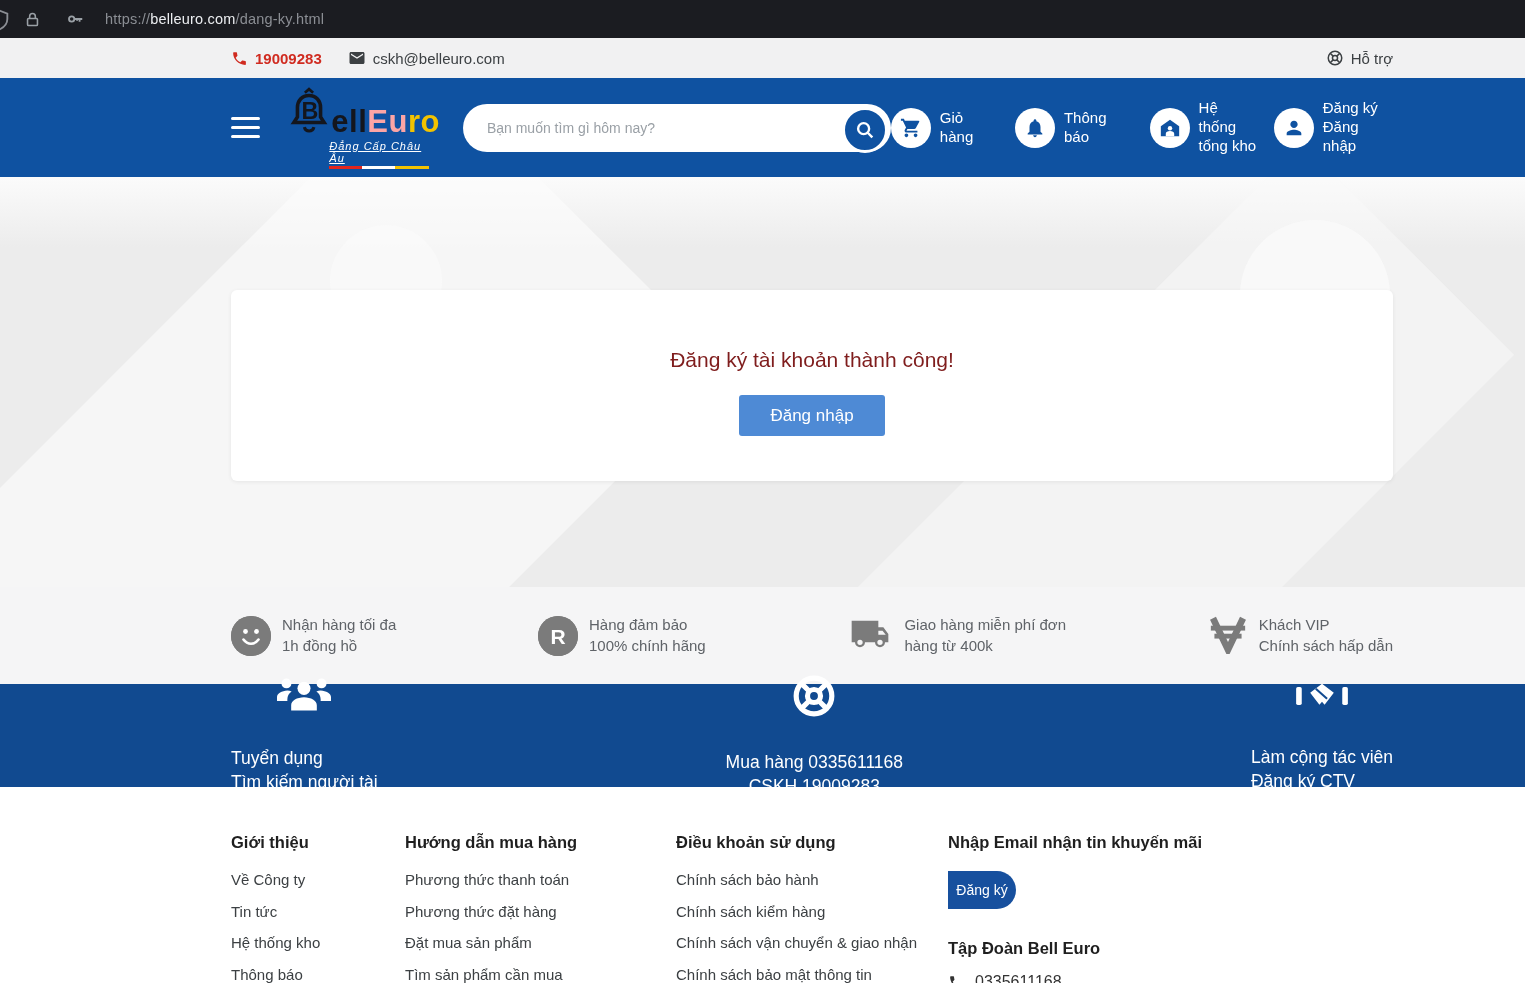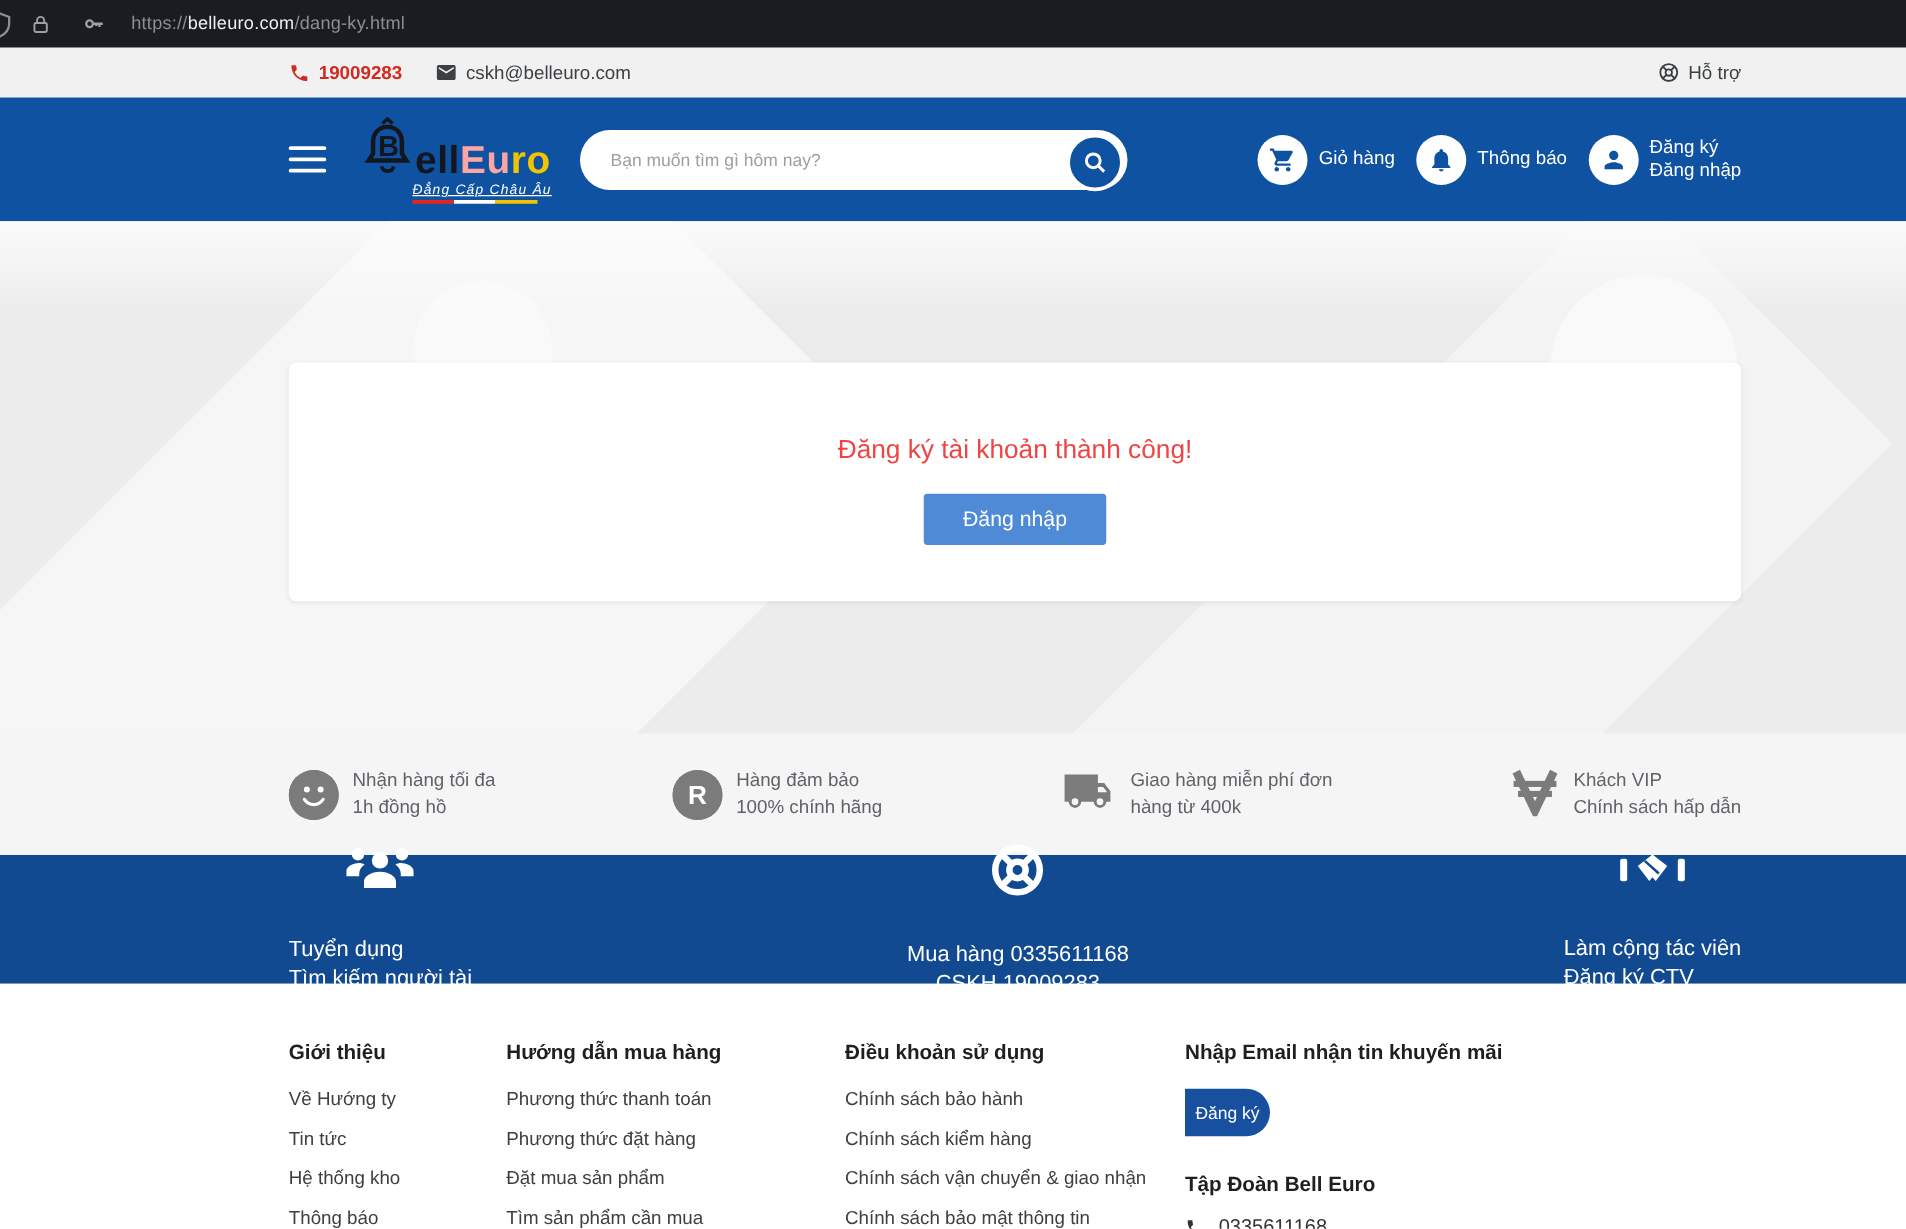--- a/index.html
+++ b/index.html
@@ -45,21 +45,21 @@
   .hnav-label { color:#fff; font-size:15px; line-height:1.25; }
 
   
   .main { height:410px; background:linear-gradient(180deg,#fbfbfb 0,#ececec 70px); position:relative; overflow:hidden; }
   .deco { position:absolute; background:rgba(255,255,255,.5); }
   .deco-stripe1 { left:-260px; top:170px; width:980px; height:430px; transform:rotate(-45deg); background:rgba(252,252,252,.65); }
   .deco-stripe2 { left:640px; top:240px; width:900px; height:300px; transform:rotate(-45deg); background:rgba(250,250,250,.5); }
   .deco-circle1 { left:330px; top:48px; width:112px; height:112px; border-radius:50%; background:rgba(250,250,250,.8); }
   .deco-circle2 { left:1240px; top:43px; width:150px; height:150px; border-radius:50%; background:rgba(250,250,250,.9); }
   .card { position:absolute; left:231px; top:113px; width:1162px; height:191px; background:#fff; border-radius:6px; box-shadow:0 1px 4px rgba(0,0,0,.07); text-align:center; }
-  .card-title { padding-top:58px; font-size:21px; color:#ef4444; }
+  .card-title { padding-top:58px; font-size:21px; color:#7f1d1d; }
   .login-btn { margin-top:23px; width:146px; height:41px; border:none; border-radius:3px; background:#4e8ad5; color:#fff; font-size:17px; font-family:inherit; cursor:pointer; }
 
   
   .features { height:97px; background:#f5f5f6; }
   .features .ctr { height:100%; display:flex; align-items:center; justify-content:space-between; }
   .feat { display:flex; align-items:center; gap:11px; }
   .feat-txt { font-size:15px; color:#5f6368; line-height:1.38; }
   .gcirc { width:40px; height:40px; border-radius:50%; background:#7b7b7b; display:flex; align-items:center; justify-content:center; flex:0 0 auto; }
 
   
@@ -175,20 +175,33 @@
       <div class="hnav-item">
         <span class="hnav-circle">
             <svg width="22" height="22" viewBox="0 0 24 24" fill="#0f52a1">
               <path d="M12 22c1.1 0 2-.9 2-2h-4c0 1.1.9 2 2 2zm6-6v-5c0-3.07-1.63-5.64-4.5-6.32V4c0-.83-.67-1.5-1.5-1.5s-1.5.67-1.5 1.5v.68C7.64 5.36 6 7.92 6 11v5l-2 2v1h16v-1l-2-2z"></path>
             </svg>
           </span>
         <span class="hnav-label"><span>Thông báo</span><span></span></span>
       </div>
       <div class="hnav-item">
         <span class="hnav-circle">
+            <svg width="22" height="22" viewBox="0 0 24 24">
+              <path d="M12 3L2 10v11h20V10L12 3z" fill="#0f52a1"></path>
+              <circle cx="12" cy="12.2" r="2.4" fill="#fff"></circle>
+              <path d="M12 15.4c-2.6 0-4.6 1.2-4.6 2.8V21h9.2v-2.8c0-1.6-2-2.8-4.6-2.8z" fill="#fff"></path>
+            </svg>
+          </span>
+        <span class="hnav-label">
+            <div>Hệ thống</div>
+            <div>tổng kho</div>
+          </span>
+      </div>
+      <div class="hnav-item">
+        <span class="hnav-circle">
             <svg width="22" height="22" viewBox="0 0 24 24" fill="#0f52a1">
               <path d="M12 12c2.21 0 4-1.79 4-4s-1.79-4-4-4-4 1.79-4 4 1.79 4 4 4zm0 2c-2.67 0-8 1.34-8 4v2h16v-2c0-2.66-5.33-4-8-4z"></path>
             </svg>
           </span>
         <span class="hnav-label">
             <div>Đăng ký</div>
             <div>Đăng nhập</div>
           </span>
       </div>
     </div>
@@ -296,21 +309,21 @@
           <div>Đăng ký CTV</div>
         </span>
     </div>
   </div>
 </div>
 
 <div class="footer">
   <div class="ctr">
     <div class="fcol1">
       <div class="fhead">Giới thiệu</div>
-      <div class="flink">Về Hướng ty</div>
+      <div class="flink">Về Công ty</div>
       <div class="flink">Tin tức</div>
       <div class="flink">Hệ thống kho</div>
       <div class="flink">Thông báo</div>
     </div>
     <div class="fcol2">
       <div class="fhead">Hướng dẫn mua hàng</div>
       <div class="flink">Phương thức thanh toán</div>
       <div class="flink">Phương thức đặt hàng</div>
       <div class="flink">Đặt mua sản phẩm</div>
       <div class="flink">Tìm sản phẩm cần mua</div>

